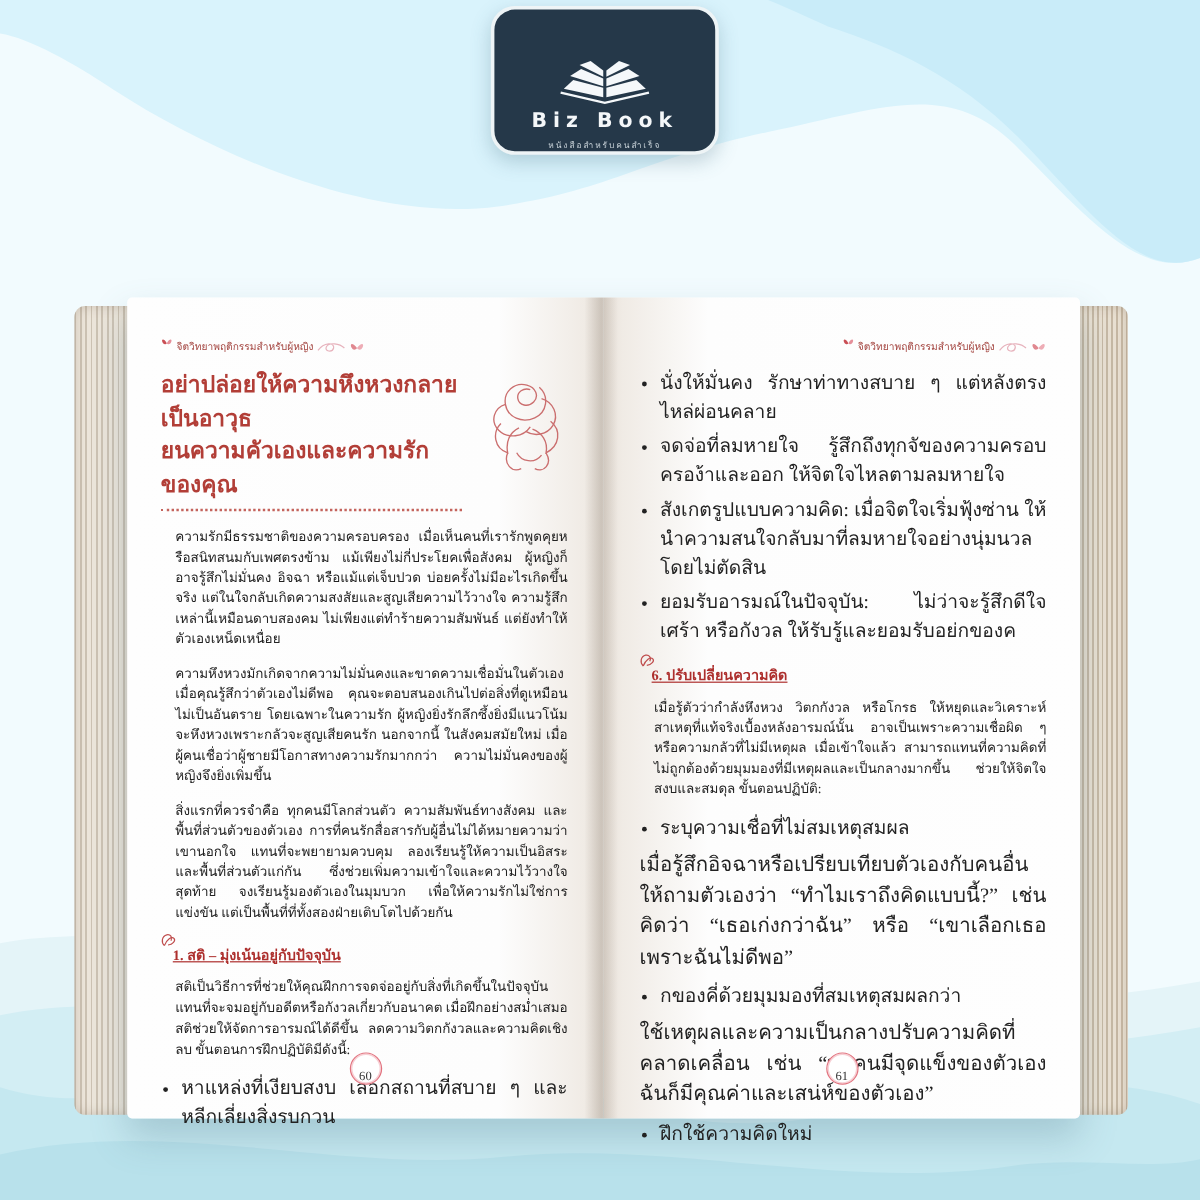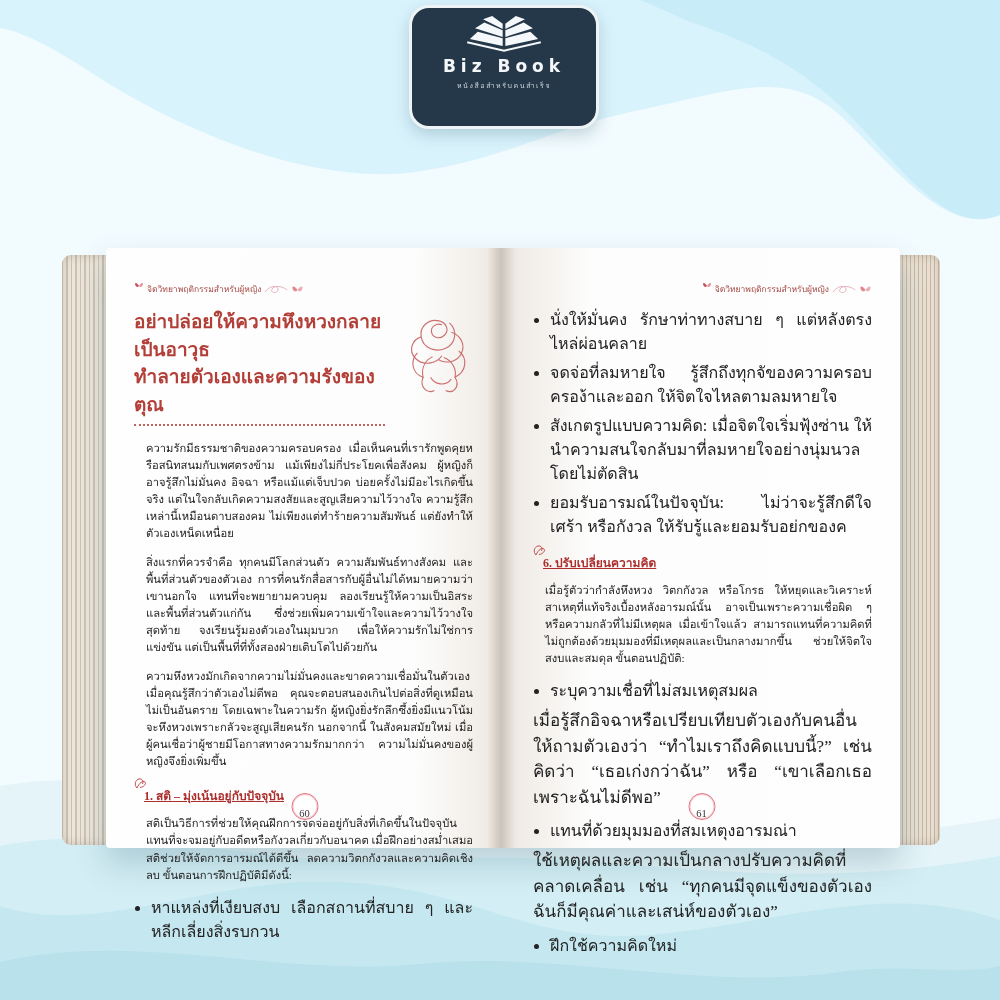--- a/index.html
+++ b/index.html
@@ -2,27 +2,27 @@
 <html><head>
 <meta charset="utf-8">
 <style>
   html,body{margin:0;padding:0;}
   .canvas{position:relative;width:1000px;height:1000px;background:#f2fbfe;overflow:hidden;font-family:"Liberation Serif",serif;}
   .bg-waves{position:absolute;left:0;top:0;width:1000px;height:1000px;}
 
   
   .logo-card{position:absolute;left:409px;top:5px;width:184px;height:118px;background:#253849;
     border:3px solid #eef4f6;border-radius:20px;box-shadow:0 6px 16px rgba(70,110,130,.28);
-    display:flex;flex-direction:column;align-items:center;justify-content:flex-start;z-index:6;}
+    display:flex;flex-direction:column;align-items:center;justify-content:flex-end;z-index:6;}
   .logo-book{width:100px;height:46px;margin-bottom:2px;}
   .logo-title{color:#f4f7f9;font-family:"DejaVu Sans",sans-serif;font-weight:bold;font-size:17px;letter-spacing:5px;white-space:nowrap;}
   .logo-tagline{color:#ccd6dc;font-family:Liberation Sans, sans-serif;font-size:7px;letter-spacing:1.6px;margin-top:4px;white-space:nowrap;}
 
   
-  .book{position:absolute;left:62px;top:248px;width:878px;height:600px;z-index:4;}
+  .book{position:absolute;left:62px;top:248px;width:878px;height:684px;z-index:4;}
   .stack{position:absolute;top:7px;bottom:3px;}
   .stack-left{left:0;width:46px;border-radius:9px 0 0 9px;
     background:repeating-linear-gradient(to right,#ccc2b3 0,#ccc2b3 1.5px,#ece5da 1.5px,#ece5da 4.5px);
     box-shadow:inset 0 0 10px rgba(120,100,80,.3);}
   .stack-right{right:0;width:42px;border-radius:0 9px 9px 0;
     background:repeating-linear-gradient(to right,#c6b8a4 0,#c6b8a4 1.5px,#e9e0d2 1.5px,#e9e0d2 4px);
     box-shadow:inset 0 0 10px rgba(120,100,80,.3);}
   .pages{position:absolute;left:44px;right:40px;top:0;bottom:0;display:flex;
     box-shadow:0 16px 30px rgba(90,130,145,.30);border-radius:4px;}
   .page{flex:1;position:relative;color:#222;}
@@ -105,37 +105,37 @@
             </svg>
           <svg class="hdr-butterfly2" viewBox="0 0 13 11">
               <path d="M6.5 6 C3 1 0 2 2 5.8 C3.3 8.3 5.6 7.4 6.5 6 Z" fill="#e08890"></path>
               <path d="M6.5 6 C10 1 13 2 11 5.8 C9.7 8.3 7.4 7.4 6.5 6 Z" fill="#eeadb6"></path>
             </svg>
         </div>
 
         <div class="title-row">
           <div class="chapter-title">
             <div>อย่าปล่อยให้ความหึงหวงกลายเป็นอาวุธ</div>
-            <div>ทำลายตัวเองและความรังของตุณ</div>
+            <div>ยนความคัวเองและความรักของคุณ</div>
           </div>
           <div class="dotted"></div>
           <svg class="rose" viewBox="0 0 100 100" fill="none" stroke="#cb6f6f" stroke-width="1.2">
             <path d="M52 22 C46 20 40 24 41 30 C42 36 50 38 55 33 C60 28 57 20 49 18 C38 15 28 24 30 35 C32 47 45 52 56 47 C67 42 69 28 60 20"></path>
             <path d="M30 35 C20 38 16 50 24 58 C32 66 46 64 52 55"></path>
             <path d="M62 30 C72 33 78 44 72 54 C67 62 56 64 48 59"></path>
             <path d="M26 52 C18 60 20 74 32 78 C30 68 34 60 42 56"></path>
             <path d="M70 50 C80 58 78 72 66 78 C68 68 62 60 54 57"></path>
             <path d="M40 78 C44 86 56 88 62 80"></path>
             <path d="M32 78 C28 88 36 96 44 92 M66 78 C72 88 64 96 56 92"></path>
           </svg>
         </div>
 
         <p class="body">ความรักมีธรรมชาติของความครอบครอง เมื่อเห็นคนที่เรารักพูดคุยหรือสนิทสนมกับเพศตรงข้าม แม้เพียงไม่กี่ประโยคเพื่อสังคม ผู้หญิงก็อาจรู้สึกไม่มั่นคง อิจฉา หรือแม้แต่เจ็บปวด บ่อยครั้งไม่มีอะไรเกิดขึ้นจริง แต่ในใจกลับเกิดความสงสัยและสูญเสียความไว้วางใจ ความรู้สึกเหล่านี้เหมือนดาบสองคม ไม่เพียงแต่ทำร้ายความสัมพันธ์ แต่ยังทำให้ตัวเองเหน็ดเหนื่อย</p>
+        <p class="body">ความหึงหวงมักเกิดจากความไม่มั่นคงและขาดความเชื่อมั่นในตัวเอง เมื่อคุณรู้สึกว่าตัวเองไม่ดีพอ คุณจะตอบสนองเกินไปต่อสิ่งที่ดูเหมือนไม่เป็นอันตราย โดยเฉพาะในความรัก ผู้หญิงยิ่งรักลึกซึ้งยิ่งมีแนวโน้มจะหึงหวงเพราะกลัวจะสูญเสียคนรัก นอกจากนี้ ในสังคมสมัยใหม่ เมื่อผู้คนเชื่อว่าผู้ชายมีโอกาสทางความรักมากกว่า ความไม่มั่นคงของผู้หญิงจึงยิ่งเพิ่มขึ้น</p>
         <p class="body">สิ่งแรกที่ควรจำคือ ทุกคนมีโลกส่วนตัว ความสัมพันธ์ทางสังคม และพื้นที่ส่วนตัวของตัวเอง การที่คนรักสื่อสารกับผู้อื่นไม่ได้หมายความว่าเขานอกใจ แทนที่จะพยายามควบคุม ลองเรียนรู้ให้ความเป็นอิสระและพื้นที่ส่วนตัวแก่กัน ซึ่งช่วยเพิ่มความเข้าใจและความไว้วางใจ สุดท้าย จงเรียนรู้มองตัวเองในมุมบวก เพื่อให้ความรักไม่ใช่การแข่งขัน แต่เป็นพื้นที่ที่ทั้งสองฝ่ายเติบโตไปด้วยกัน</p>
-        <p class="body">ความหึงหวงมักเกิดจากความไม่มั่นคงและขาดความเชื่อมั่นในตัวเอง เมื่อคุณรู้สึกว่าตัวเองไม่ดีพอ คุณจะตอบสนองเกินไปต่อสิ่งที่ดูเหมือนไม่เป็นอันตราย โดยเฉพาะในความรัก ผู้หญิงยิ่งรักลึกซึ้งยิ่งมีแนวโน้มจะหึงหวงเพราะกลัวจะสูญเสียคนรัก นอกจากนี้ ในสังคมสมัยใหม่ เมื่อผู้คนเชื่อว่าผู้ชายมีโอกาสทางความรักมากกว่า ความไม่มั่นคงของผู้หญิงจึงยิ่งเพิ่มขึ้น</p>
 
         <div class="section-head">
           <svg class="flower" viewBox="0 0 14 14" fill="none" stroke="#bf4d4d" stroke-width="1">
               <path d="M4 12 C1 9 2 4 6 3 C9 2.4 11 5 9.5 8 M4 12 C6 7 10 4 12 6 C13.6 7.8 11 11 7 11.5"></path>
             </svg>
           <span>1. สติ – มุ่งเน้นอยู่กับปัจจุบัน</span>
         </div>
         <p class="body">สติเป็นวิธีการที่ช่วยให้คุณฝึกการจดจ่ออยู่กับสิ่งที่เกิดขึ้นในปัจจุบัน แทนที่จะจมอยู่กับอดีตหรือกังวลเกี่ยวกับอนาคต เมื่อฝึกอย่างสม่ำเสมอ สติช่วยให้จัดการอารมณ์ได้ดีขึ้น ลดความวิตกกังวลและความคิดเชิงลบ ขั้นตอนการฝึกปฏิบัติมีดังนี้:</p>
         <ul class="bullets">
           <li>หาแหล่งที่เงียบสงบ เลือกสถานที่สบาย ๆ และหลีกเลี่ยงสิ่งรบกวน</li>
@@ -179,21 +179,21 @@
         <p class="body">เมื่อรู้ตัวว่ากำลังหึงหวง วิตกกังวล หรือโกรธ ให้หยุดและวิเคราะห์สาเหตุที่แท้จริงเบื้องหลังอารมณ์นั้น อาจเป็นเพราะความเชื่อผิด ๆ หรือความกลัวที่ไม่มีเหตุผล เมื่อเข้าใจแล้ว สามารถแทนที่ความคิดที่ไม่ถูกต้องด้วยมุมมองที่มีเหตุผลและเป็นกลางมากขึ้น ช่วยให้จิตใจสงบและสมดุล ขั้นตอนปฏิบัติ:</p>
 
         <div class="step">
           <ul class="bullets">
               <li>ระบุความเชื่อที่ไม่สมเหตุสมผล</li>
             </ul>
           <div class="step-text">เมื่อรู้สึกอิจฉาหรือเปรียบเทียบตัวเองกับคนอื่น ให้ถามตัวเองว่า “ทำไมเราถึงคิดแบบนี้?” เช่น คิดว่า “เธอเก่งกว่าฉัน” หรือ “เขาเลือกเธอเพราะฉันไม่ดีพอ”</div>
         </div>
         <div class="step">
           <ul class="bullets">
-              <li>แทนที่ด้วยมุมมองที่สมเหตุงอารมณ่า</li>
+              <li>กของคี่ด้วยมุมมองที่สมเหตุสมผลกว่า</li>
             </ul>
           <div class="step-text">ใช้เหตุผลและความเป็นกลางปรับความคิดที่คลาดเคลื่อน เช่น “ทุกคนมีจุดแข็งของตัวเอง ฉันก็มีคุณค่าและเสน่ห์ของตัวเอง”</div>
         </div>
         <div class="step">
           <ul class="bullets">
               <li>ฝึกใช้ความคิดใหม่</li>
             </ul>
         </div>
 
         <div class="pagenum">

